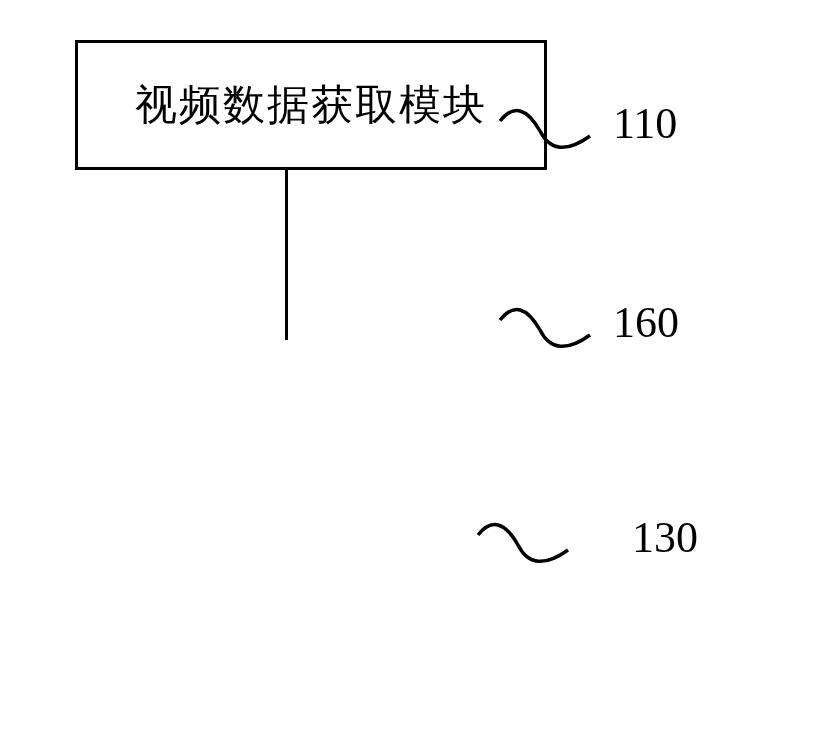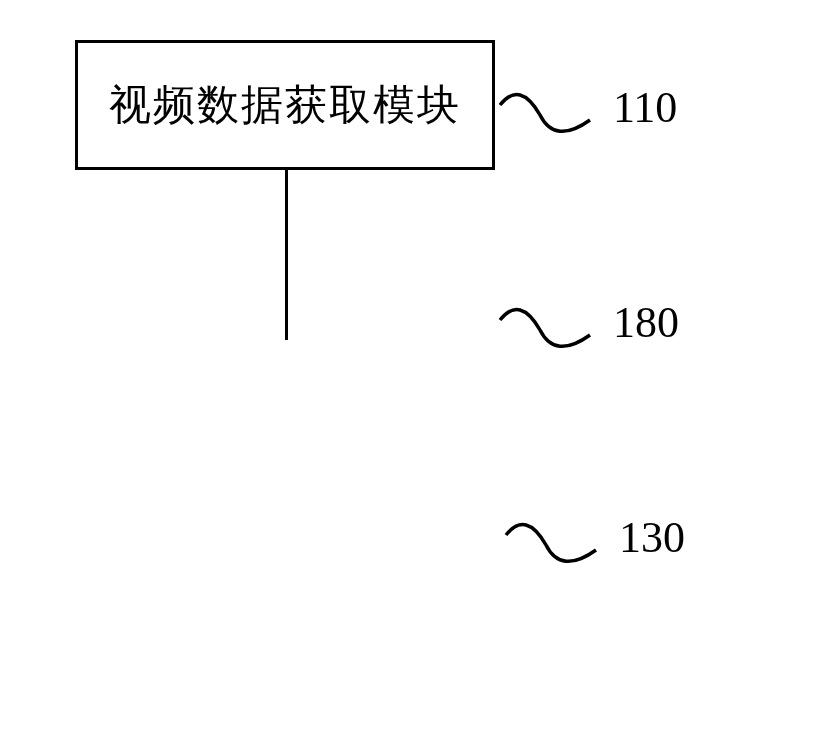--- a/index.html
+++ b/index.html
@@ -9,21 +9,21 @@
       background: #fff;
       position: relative;
       font-family: "SimSun", "宋体", serif;
     }
     .diagram {
       position: absolute;
       left: 75px;
       top: 40px;
     }
     .box {
-      width: 420px;
+      width: 472px;
       height: 130px;
       border: 3px solid #000;
       display: flex;
       align-items: center;
       justify-content: center;
       background: #fff;
       position: relative;
     }
     .box-text {
       font-size: 42px;
@@ -44,23 +44,23 @@
     .label-text {
       font-size: 44px;
       color: #000;
       font-family: "Times New Roman", serif;
       margin-left: 18px;
     }
     .curve-connector {
       width: 100px;
       height: 75px;
     }
-    .label-1 { left: 495px; top: 70px; }
+    .label-1 { left: 495px; top: 86px; }
     .label-2 { left: 495px; top: 285px; }
-    .label-3 { left: 501px; top: 500px; }
+    .label-3 { left: 473px; top: 500px; gap: 41px; }
   </style>
 </head>
 <body>
 
 <div class="diagram">
   <div class="box">
     <span class="box-text">视频数据获取模块</span>
   </div>
   <div class="connector"></div>
   <div class="connector"></div>
@@ -70,21 +70,21 @@
   <svg class="curve-connector" viewBox="0 0 100 75">
     <path d="M 5 35 Q 25 10, 45 45 Q 60 75, 95 50" stroke="#000" stroke-width="3.5" fill="none"></path>
   </svg>
   <span class="label-text">110</span>
 </div>
 
 <div class="label-group label-2">
   <svg class="curve-connector" viewBox="0 0 100 75">
     <path d="M 5 35 Q 25 10, 45 45 Q 60 75, 95 50" stroke="#000" stroke-width="3.5" fill="none"></path>
   </svg>
-  <span class="label-text">180</span>
+  <span class="label-text">160</span>
 </div>
 
 <div class="label-group label-3">
   <svg class="curve-connector" viewBox="0 0 100 75">
     <path d="M 5 35 Q 25 10, 45 45 Q 60 75, 95 50" stroke="#000" stroke-width="3.5" fill="none"></path>
   </svg>
   <span class="label-text">130</span>
 </div>
 
 </body></html>

